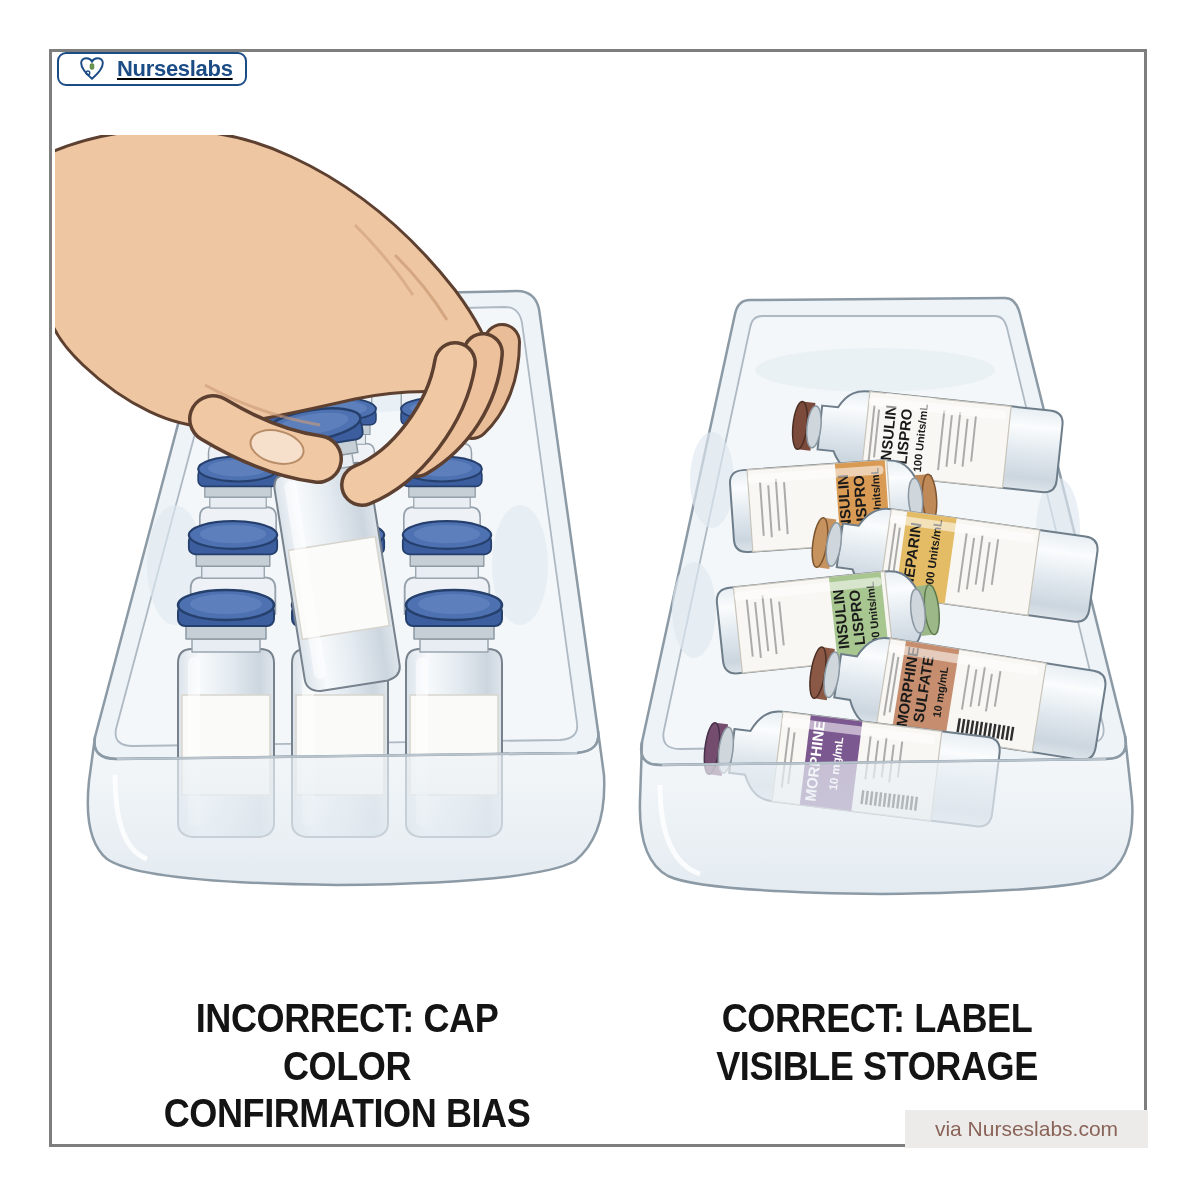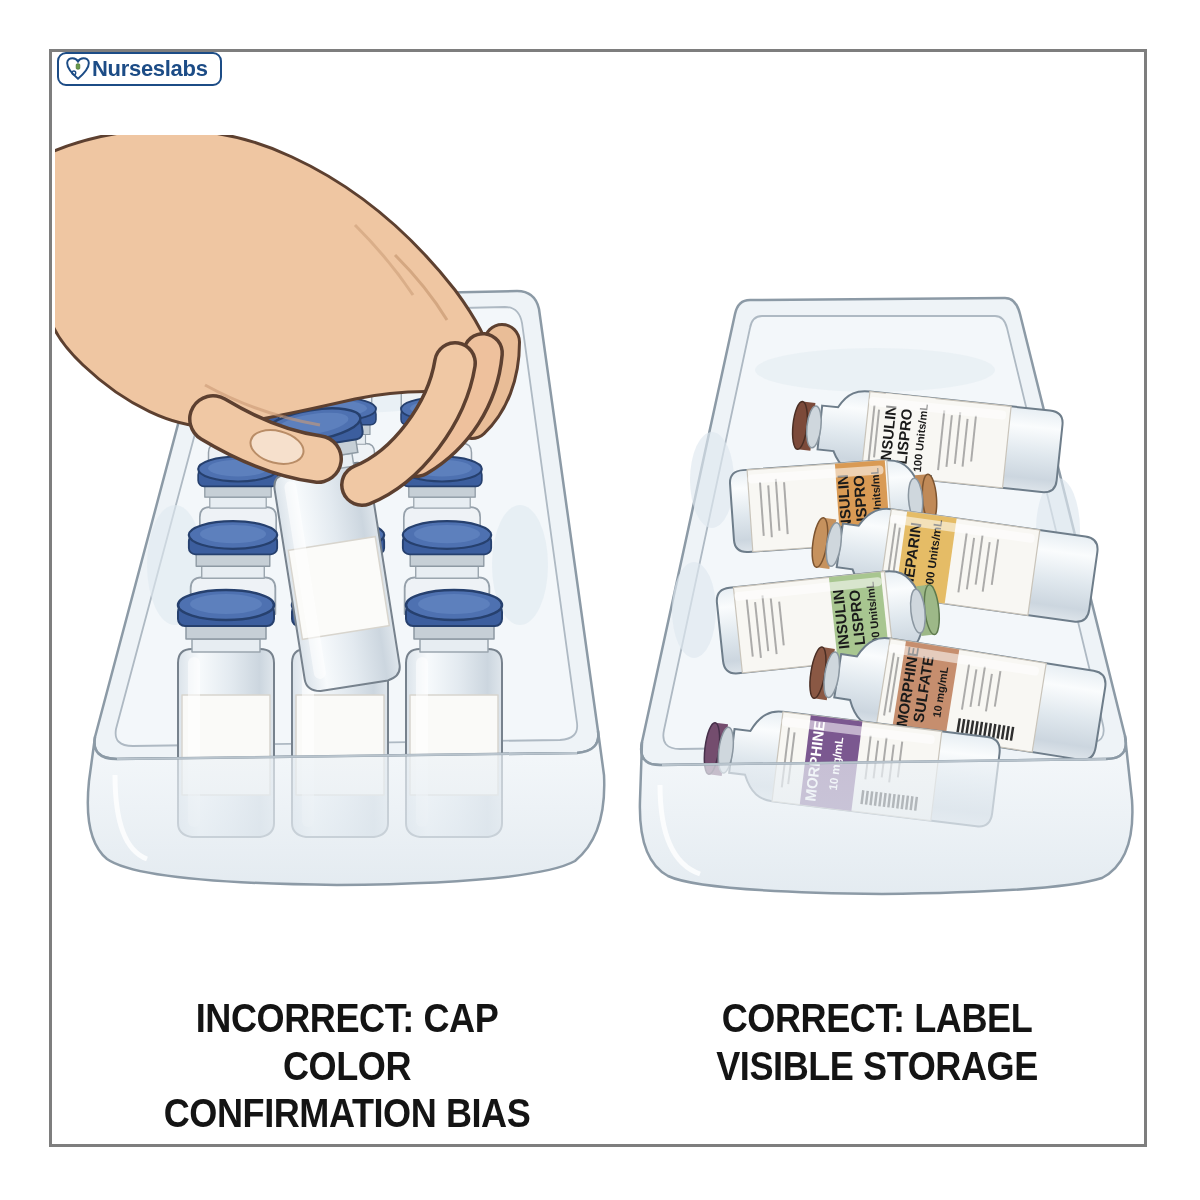--- a/index.html
+++ b/index.html
@@ -1,22 +1,22 @@
 <!DOCTYPE html>
 <html><head>
 <meta charset="utf-8">
 <style>
   html,body{margin:0;padding:0;background:#ffffff;width:1200px;height:1200px;overflow:hidden;
     font-family:"Liberation Sans", sans-serif;}
   #canvas{position:relative;width:1200px;height:1200px;background:#ffffff;}
   #frame{position:absolute;left:49px;top:49px;width:1098px;height:1098px;
     border:3px solid #7e7e7e;box-sizing:border-box;background:#ffffff;}
-  #logo{position:absolute;left:57px;top:52px;height:34px;padding:0 12px 0 6px;
+  #logo{position:absolute;left:57px;top:52px;height:34px;padding:0 12px 0 20px;
     background:#ffffff;border:2.5px solid #1c4c86;border-radius:9px;
-    display:flex;align-items:center;gap:1px;z-index:30;box-sizing:border-box;}
+    display:flex;align-items:center;gap:12px;z-index:30;box-sizing:border-box;text-decoration:underline;}
   #logo .logo-text{color:#1c4c86;font-weight:bold;font-size:22px;letter-spacing:-0.3px;}
   .scene{position:absolute;z-index:5;}
   .caption{position:absolute;z-index:20;text-align:center;color:#141414;font-weight:bold;
     font-size:41px;line-height:1.16;transform:scaleX(0.88);letter-spacing:-0.5px;}
   #caption-left{left:127px;top:995px;width:440px;}
   #caption-right{left:657px;top:995px;width:440px;}
   #attribution{position:absolute;right:52px;bottom:52px;width:243px;height:38px;
     background:#ecebe9;color:#8a6358;font-size:21px;display:flex;align-items:center;
     justify-content:center;z-index:25;}
   svg text{font-family:"Liberation Sans", sans-serif;}
@@ -339,14 +339,17 @@
 
 <div id="caption-left" class="caption">
   <div>INCORRECT: CAP COLOR</div>
   <div>CONFIRMATION BIAS</div>
 </div>
 <div id="caption-right" class="caption">
   <div>CORRECT: LABEL</div>
   <div>VISIBLE STORAGE</div>
 </div>
 
+<div id="attribution">
+  <span>via Nurseslabs.com</span>
+</div>
 
 </div>
 
 </body></html>

